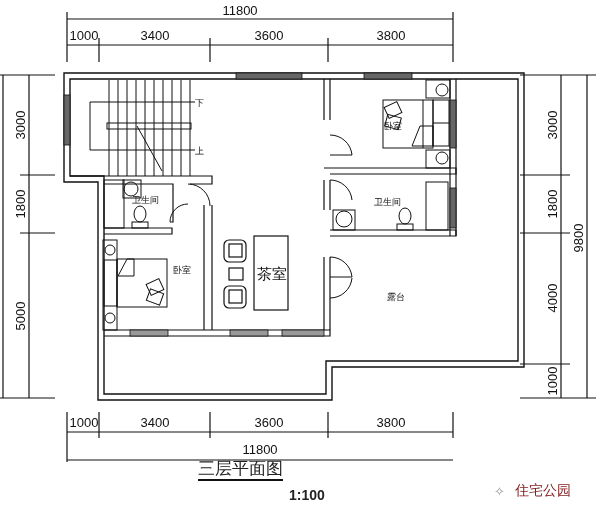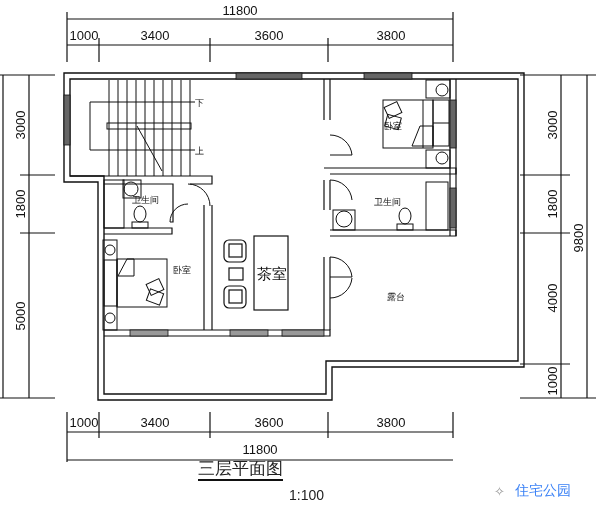--- a/index.html
+++ b/index.html
@@ -2,22 +2,22 @@
 <html><head>
 <meta charset="utf-8">
 <style>
   html, body { margin: 0; padding: 0; background: #ffffff; }
   body { width: 601px; height: 516px; position: relative; overflow: hidden; font-family: "DejaVu Sans", sans-serif; }
   svg { position: absolute; left: 0; top: 0; }
   .dim { font-family: "Liberation Sans", sans-serif; font-size: 13px; fill: #111; }
   .lbl { font-family: "DejaVu Sans", sans-serif; font-size: 9px; fill: #111; }
   .lbl-big { font-family: "DejaVu Sans", sans-serif; font-size: 15px; fill: #111; }
   .title { position: absolute; left: 198px; top: 457px; font-family: "DejaVu Sans", sans-serif; font-size: 17px; color: #222; border-bottom: 2px solid #111; line-height: 22px; }
-  .scale { position: absolute; left: 289px; top: 487px; font-family: "Liberation Sans", sans-serif; font-size: 14px; color: #222; }
-  .wm { position: absolute; left: 515px; top: 482px; font-family: "DejaVu Sans", sans-serif; font-size: 14px; color: #3b82f6; }
+  .scale { position: absolute; left: 289px; top: 487px; font-family: "Liberation Sans", sans-serif; font-size: 14px; color: #222; font-weight: bold; }
+  .wm { position: absolute; left: 515px; top: 482px; font-family: "DejaVu Sans", sans-serif; font-size: 14px; color: #7f1d1d; }
   .wm-icon { position: absolute; left: 494px; top: 484px; font-size: 13px; color: #999; }
 </style>
 </head>
 <body>
 
 <svg width="601" height="516" viewBox="0 0 601 516">
   <g stroke="#111" stroke-width="1.2" fill="none">
 
     <g>
       <line x1="67" y1="19" x2="453" y2="19"></line>

